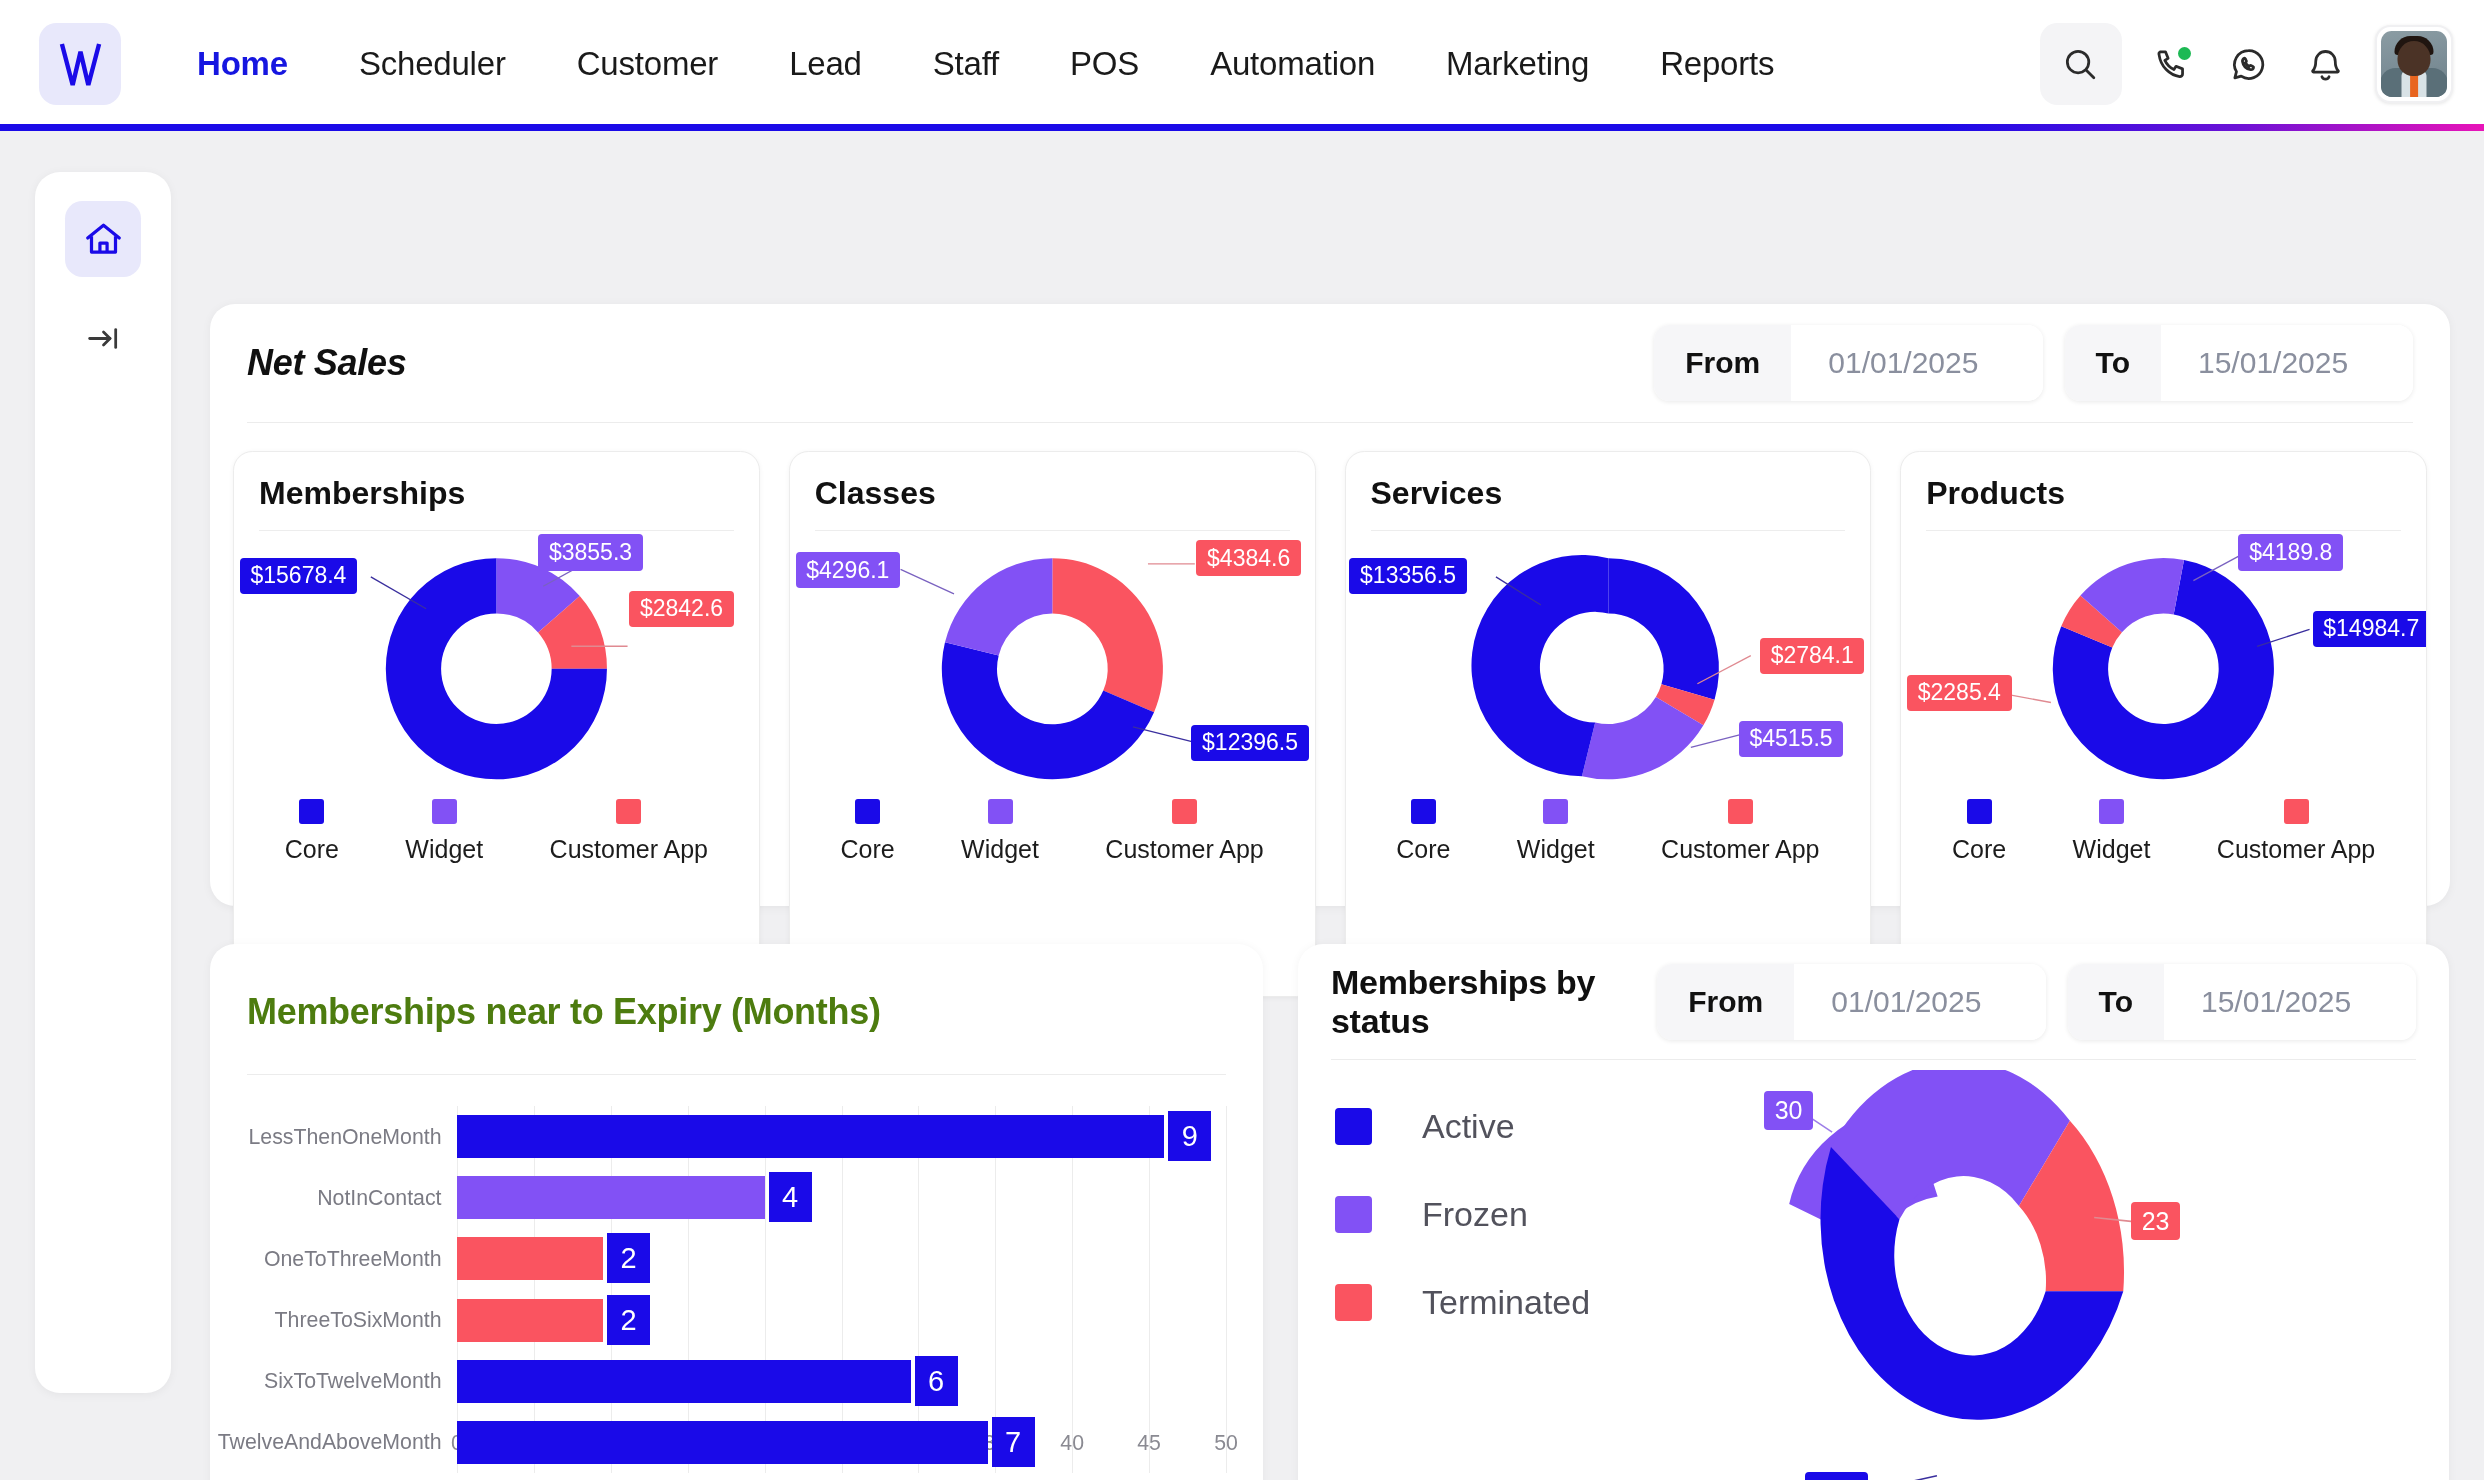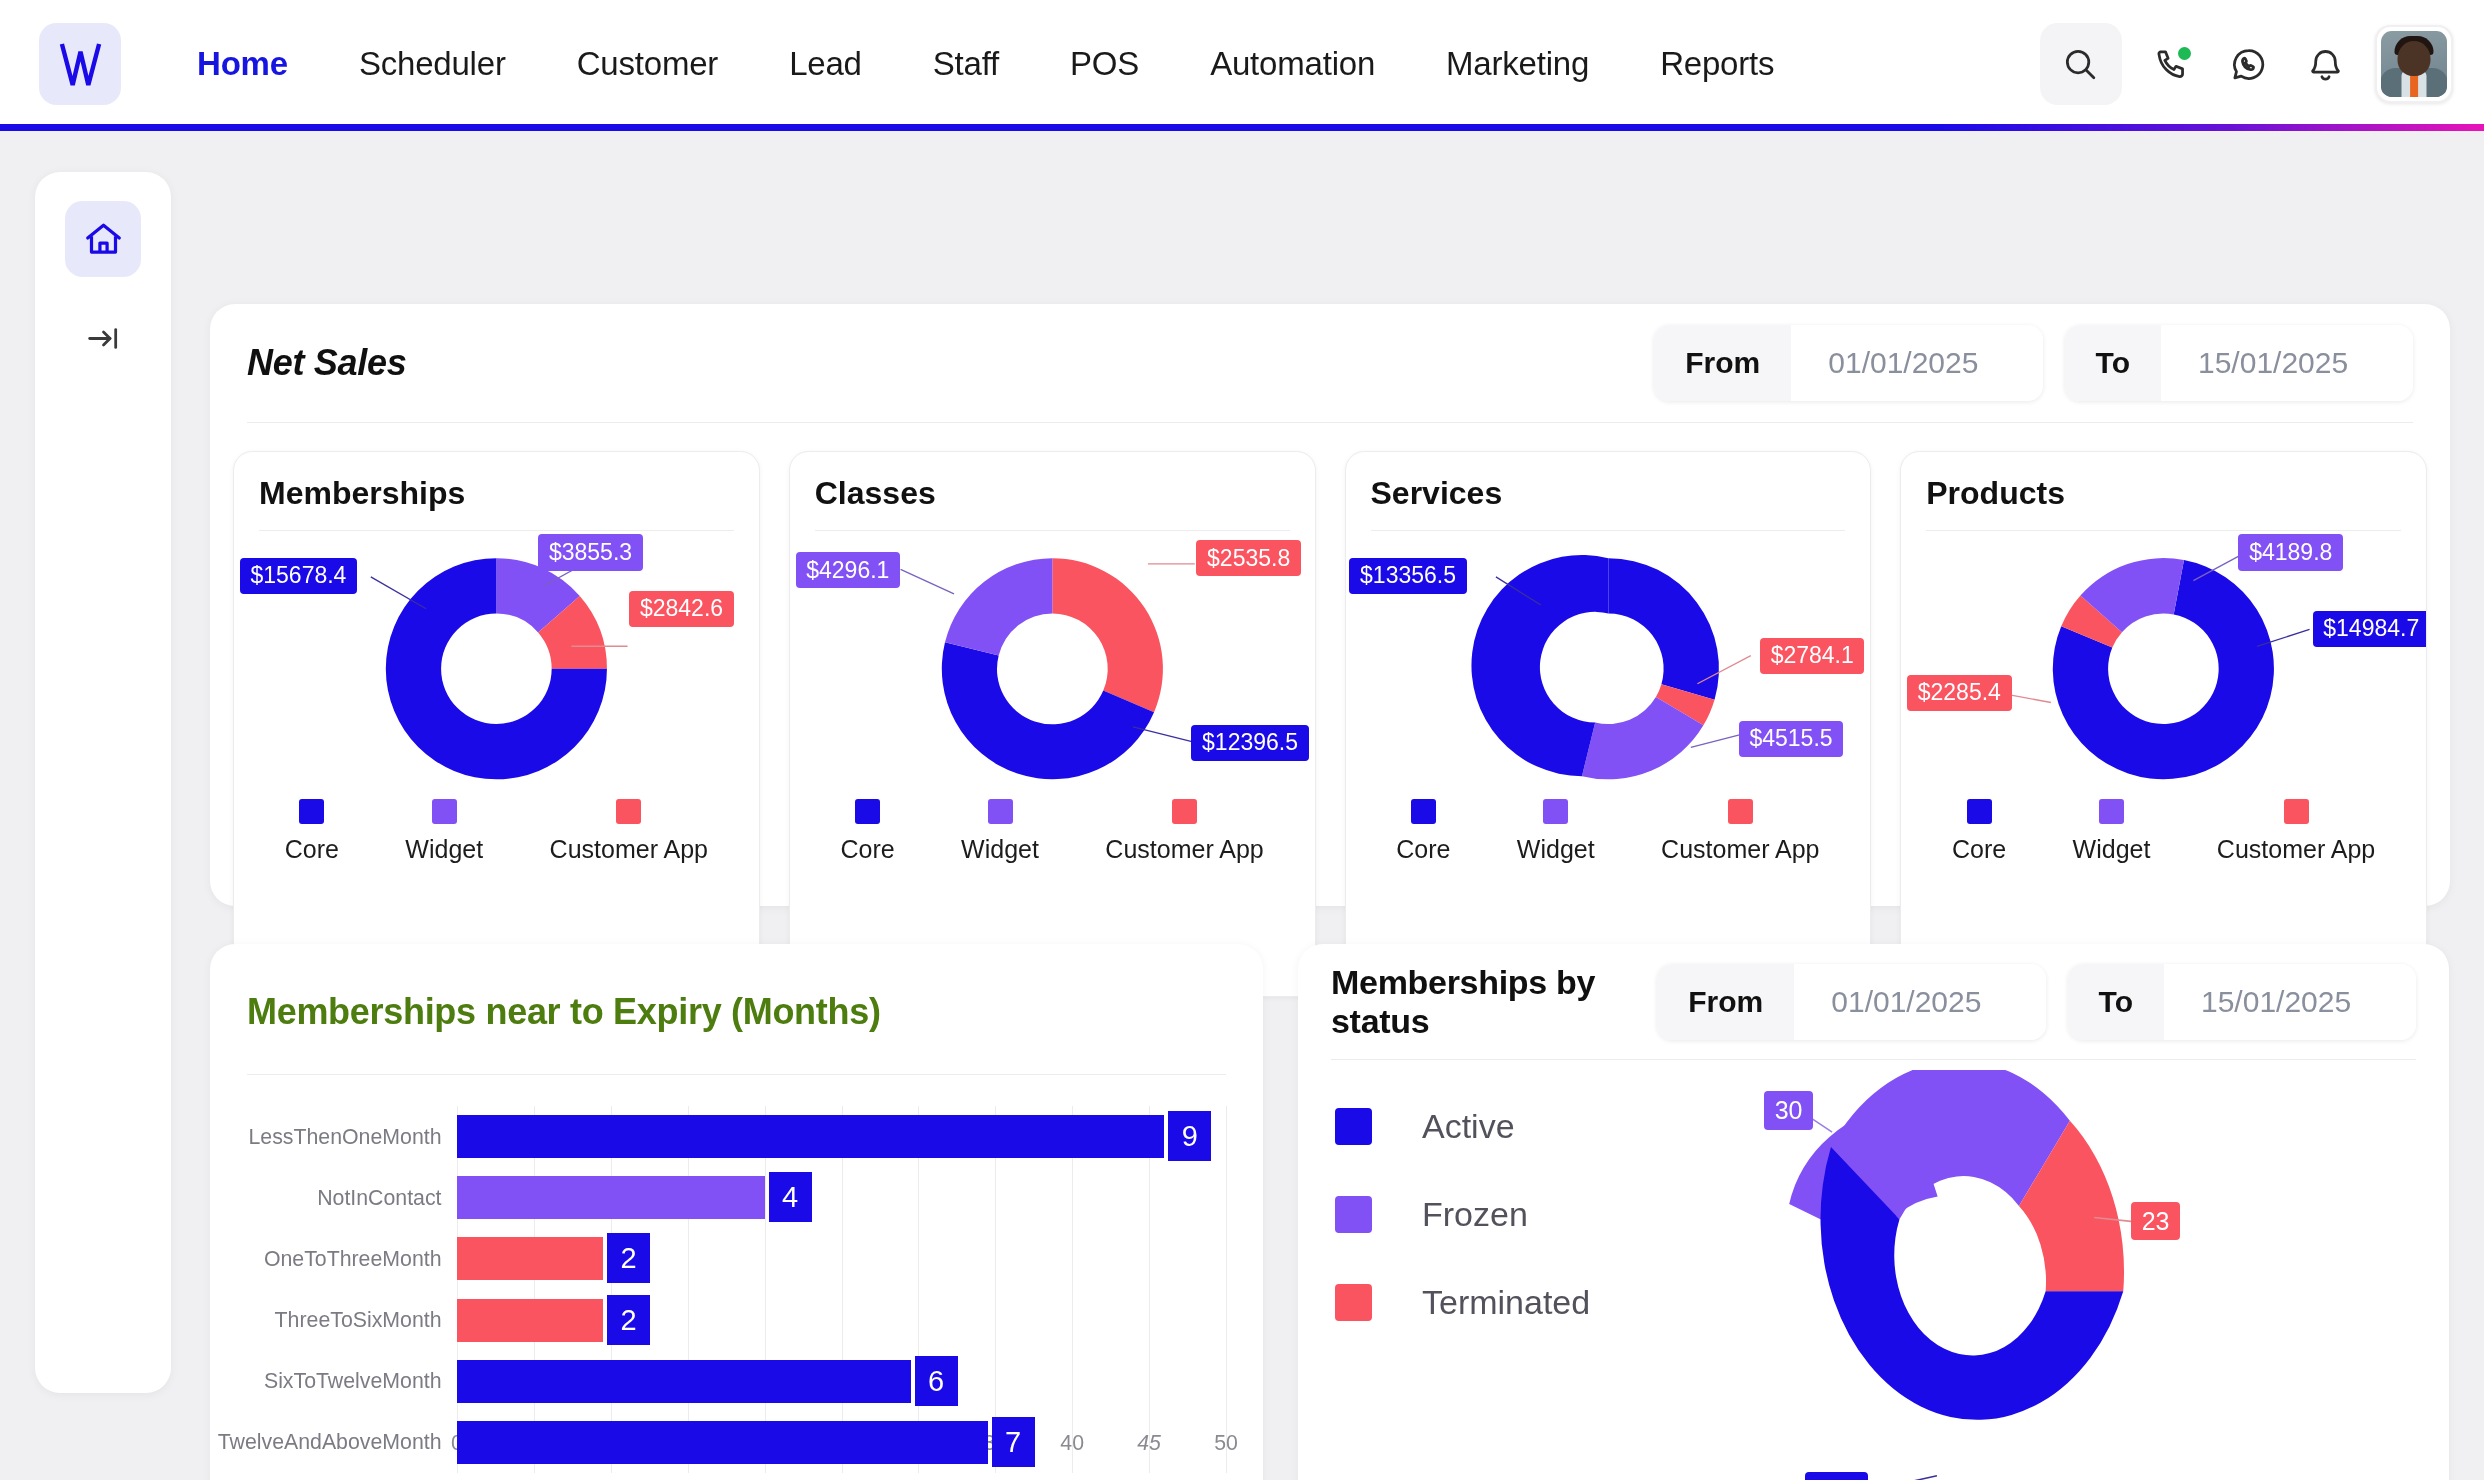--- a/index.html
+++ b/index.html
@@ -318,21 +318,21 @@
 
             <path d="M 0 -118 A 118 118 0 0 1 108.5 46.3 L 54.3 23.2 A 59 59 0 0 0 0 -59 Z" fill="#fa5460"></path>
             <path d="M 108.5 46.3 A 118 118 0 0 1 -114.6 -28.2 L -57.3 -14.1 A 59 59 0 0 0 54.3 23.2 Z" fill="#1a0ae8"></path>
             <path d="M -114.6 -28.2 A 118 118 0 0 1 0 -118 L 0 -59 A 59 59 0 0 0 -57.3 -14.1 Z" fill="#8251f5"></path>
           </g>
           <line x1="118" y1="36" x2="175" y2="62" stroke="#7a62c0" stroke-width="1.4"></line>
           <line x1="382" y1="30" x2="432" y2="30" stroke="#e08a91" stroke-width="1.4"></line>
           <line x1="366" y1="204" x2="430" y2="220" stroke="#3a2f9e" stroke-width="1.4"></line>
         </svg>
         <div class="tag" style="left:5.8px; top:21.3px; background:#8251f5;">$4296.1</div>
-        <div class="tag" style="right:13.6px; top:9.7px; background:#fa5460;">$2535.8</div>
+        <div class="tag" style="right:13.6px; top:9.7px; background:#fa5460;">$4384.6</div>
         <div class="tag" style="right:5.8px; top:194px; background:#1a0ae8;">$12396.5</div>
       </div>
       <div class="dlegend">
         <div class="li">
           <span class="sw" style="background:#1a0ae8"></span>
           <span class="li-label">Core</span>
         </div>
         <div class="li">
           <span class="sw" style="background:#8251f5"></span>
           <span class="li-label">Widget</span>
@@ -433,21 +433,21 @@
           <div class="bc-xtick" style="left: 40%;">20</div>
           <div class="bc-grid-line" style="left: 50%;"></div>
           <div class="bc-xtick" style="left: 50%;">25</div>
           <div class="bc-grid-line" style="left: 60%;"></div>
           <div class="bc-xtick" style="left: 60%;">30</div>
           <div class="bc-grid-line" style="left: 70%;"></div>
           <div class="bc-xtick" style="left: 70%;">35</div>
           <div class="bc-grid-line" style="left: 80%;"></div>
           <div class="bc-xtick" style="left: 80%;">40</div>
           <div class="bc-grid-line" style="left: 90%;"></div>
-          <div class="bc-xtick" style="left: 90%; font-style: italic;">45</div>
+          <div class="bc-xtick" style="left: 90%;">45</div>
           <div class="bc-grid-line" style="left: 100%;"></div>
           <div class="bc-xtick" style="left: 100%;">50</div>
           <div class="bc-row" style="top: 9.2px;">
             <div class="bc-bar" style="width: 92%; background: rgb(26, 10, 232);"></div>
             <div class="bc-val" style="left: calc(92% + 3.9px); background: rgb(26, 10, 232);">9</div>
           </div>
           <div class="bc-ylabel" style="top: 31px; right: calc(100% + 15.5px);">LessThenOneMonth</div>
           <div class="bc-row" style="top: 70px;">
             <div class="bc-bar" style="width: 40%; background: rgb(130, 81, 245);"></div>
             <div class="bc-val" style="left: calc(40% + 3.9px); background: rgb(26, 10, 232);">4</div>

